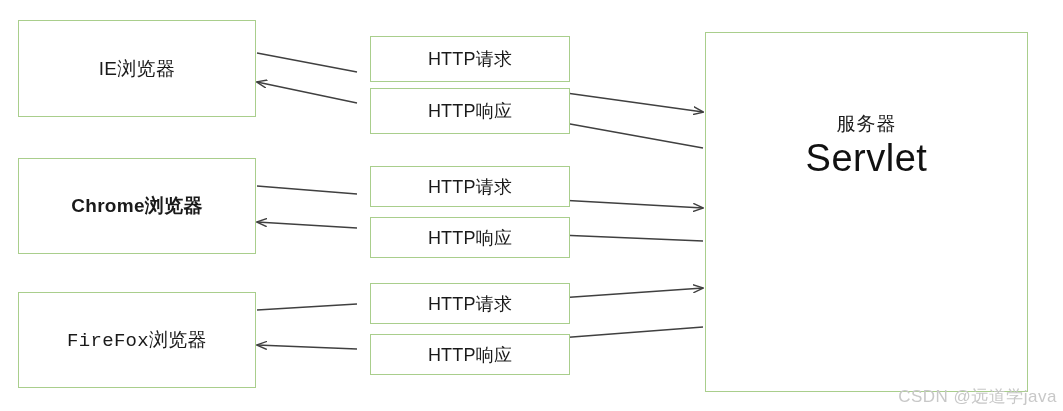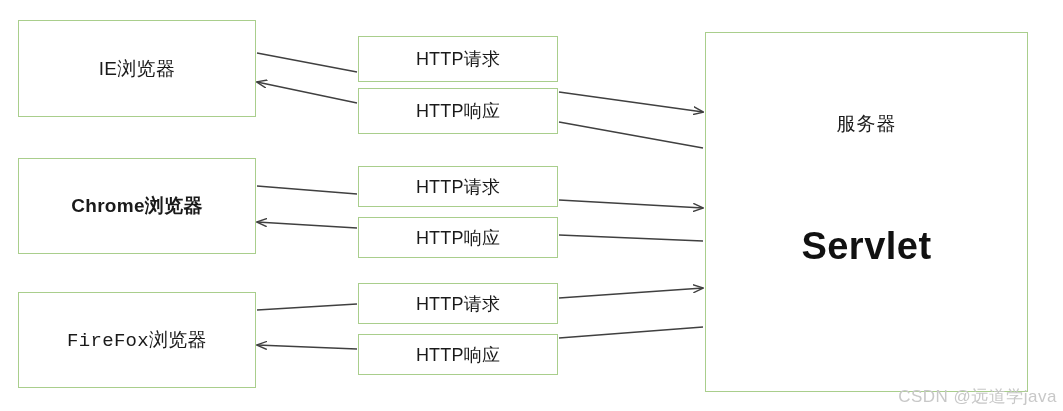--- a/index.html
+++ b/index.html
@@ -36,37 +36,37 @@
   }
   .browser-box {
     font-size: 19px;
     color: #1a1a1a;
     letter-spacing: 0.3px;
   }
   .msg-box {
     font-size: 18px;
     color: #1a1a1a;
     letter-spacing: 0.2px;
+    margin-left: 12px;
   }
   .server-box {
     flex-direction: column;
     justify-content: flex-start;
   }
   .server-title {
     font-size: 19px;
     color: #1a1a1a;
     margin-top: 78px;
     letter-spacing: 1px;
   }
   .server-stack {
-    margin-top: 40px;
     font-size: 38px;
     line-height: 1.12;
     color: #111111;
-    font-weight: 700;
+    font-weight: 400;
     letter-spacing: 0.5px;
   }
   .watermark {
     position: absolute;
     right: 6px;
     bottom: 3px;
     font-size: 17px;
     color: #c8c8c8;
     white-space: nowrap;
     letter-spacing: 0.5px;
@@ -133,21 +133,21 @@
   </div>
 
   <div class="node-box msg-box" style="left:358px; top:283px; width:200px; height:41px;">
     <span>HTTP请求</span>
   </div>
 
   <div class="node-box msg-box" style="left:358px; top:334px; width:200px; height:41px;">
     <span>HTTP响应</span>
   </div>
 
-  <div class="node-box server-box" style="left:705px; top:32px; width:323px; height:360px;gap:48px;">
+  <div class="node-box server-box" style="left:705px; top:32px; width:323px; height:360px;">
     <div class="server-title">服务器</div>
     <div class="server-stack">
       <div>Servlet</div>
     </div>
   </div>
 
   <div class="watermark">CSDN @远道学java</div>
 
 </div>
 

